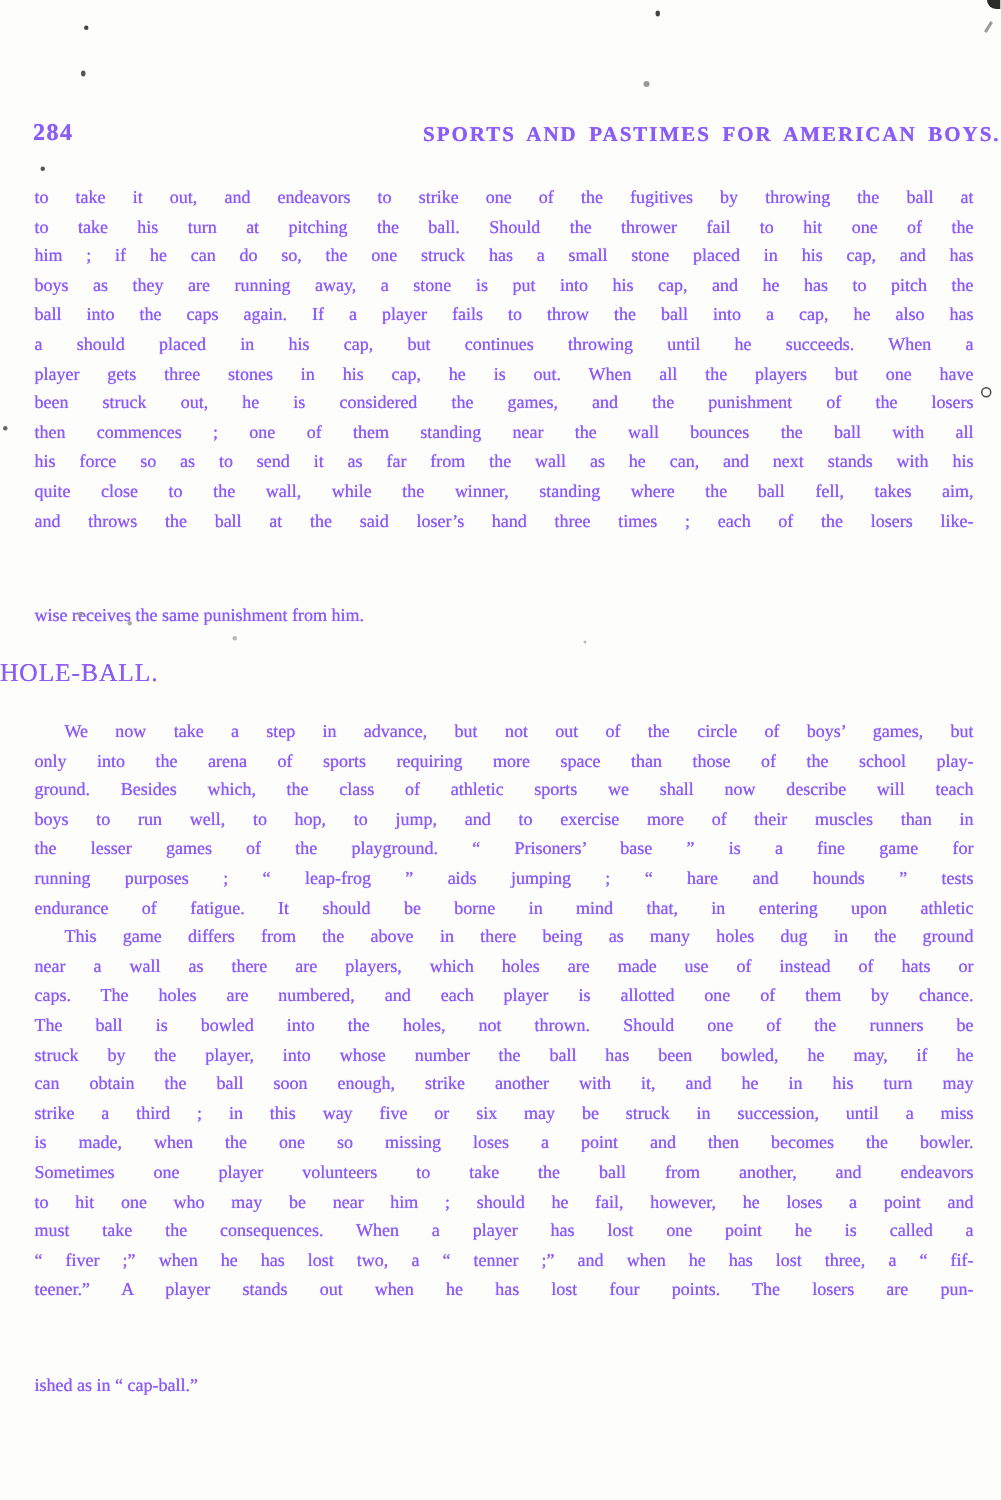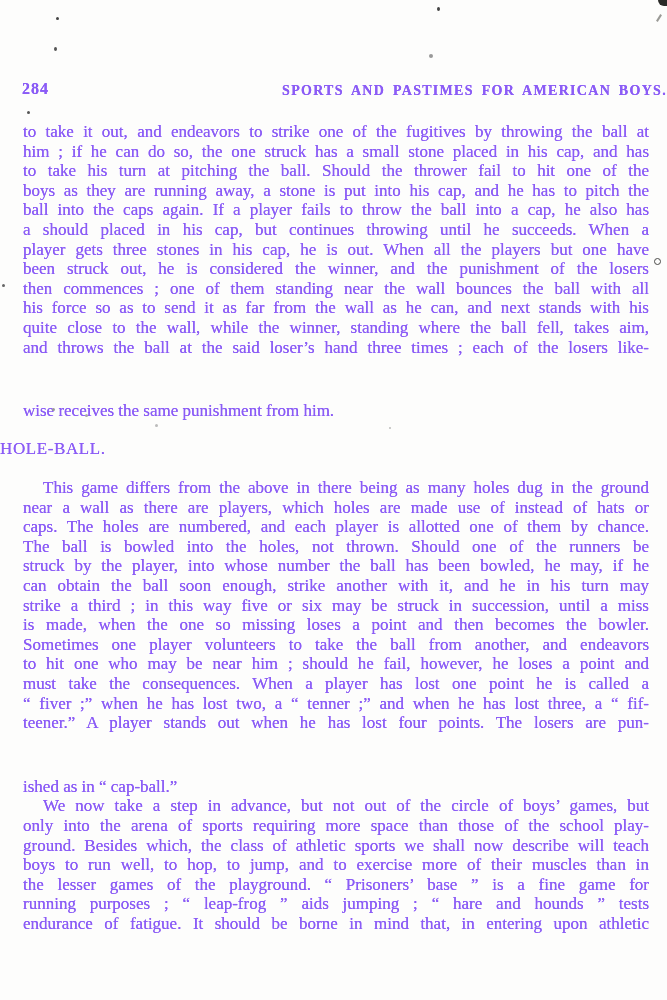--- a/index.html
+++ b/index.html
@@ -24,21 +24,21 @@
   .running-title{
     position:absolute;left:0;top:83px;width:100%;
     text-align:right;
     font-size:14px;font-weight:bold;
     letter-spacing:1.3px;word-spacing:3px;
     text-shadow:0 0 0.5px currentColor;
   }
   
   .textblock{
     position:absolute;left:23px;width:626px;
-    font-size:17px;
+    font-size:12px;
     text-shadow:0 0 0.55px currentColor;
   }
   #para-1{top:122px;}
   #para-23{top:478px;}
   .tline{
     text-align:justify;
     text-align-last:justify;
     line-height:19.6px;
     height:19.6px;
     white-space:nowrap;
@@ -79,61 +79,61 @@
 </head>
 <body>
 
 <div class="page">
 
   <div class="page-number">284</div>
   <div class="running-title">SPORTS AND PASTIMES FOR AMERICAN BOYS.</div>
 
   <div class="textblock" id="para-1">
       <div class="tline">to take it out, and endeavors to strike one of the fugitives by throwing the ball at</div>
+      <div class="tline">to take his turn at pitching the ball.  Should the thrower fail to hit one of the</div>
       <div class="tline">him ; if he can do so, the one struck has a small stone placed in his cap, and has</div>
-      <div class="tline">to take his turn at pitching the ball.  Should the thrower fail to hit one of the</div>
       <div class="tline">boys as they are running away, a stone is put into his cap, and he has to pitch the</div>
       <div class="tline">ball into the caps again.  If a player fails to throw the ball into a cap, he also has</div>
       <div class="tline">a should placed in his cap, but continues throwing until he succeeds.  When a</div>
       <div class="tline">player gets three stones in his cap, he is out.  When all the players but one have</div>
-      <div class="tline">been struck out, he is considered the winner, and the punishment of the losers</div>
+      <div class="tline">been struck out, he is considered the games, and the punishment of the losers</div>
       <div class="tline">then commences ; one of them standing near the wall bounces the ball with all</div>
       <div class="tline">his force so as to send it as far from the wall as he can, and next stands with his</div>
       <div class="tline">quite close to the wall, while the winner, standing where the ball fell, takes aim,</div>
       <div class="tline">and throws the ball at the said loser’s hand three times ; each of the losers like-</div>
       <div class="tline lastline">wise receives the same punishment from him.</div>
     </div>
 
   <div class="section-heading">HOLE-BALL.</div>
 
   <div class="textblock" id="para-23">
+    <div>
+        <div class="tline indent">We now take a step in advance, but not out of the circle of boys’ games, but</div>
+        <div class="tline">only into the arena of sports requiring more space than those of the school play-</div>
+        <div class="tline">ground.  Besides which, the class of athletic sports we shall now describe will teach</div>
+        <div class="tline">boys to run well, to hop, to jump, and to exercise more of their muscles than in</div>
+        <div class="tline">the lesser games of the playground.  “ Prisoners’ base ” is a fine game for</div>
+        <div class="tline">running purposes ;  “ leap-frog ” aids jumping ;  “ hare and hounds ” tests</div>
+        <div class="tline">endurance of fatigue.  It should be borne in mind that, in entering upon athletic</div>
+      </div>
     <div>
         <div class="tline indent">This game differs from the above in there being as many holes dug in the ground</div>
         <div class="tline">near a wall as there are players, which holes are made use of instead of hats or</div>
         <div class="tline">caps.  The holes are numbered, and each player is allotted one of them by chance.</div>
         <div class="tline">The ball is bowled into the holes, not thrown.  Should one of the runners be</div>
         <div class="tline">struck by the player, into whose number the ball has been bowled, he may, if he</div>
         <div class="tline">can obtain the ball soon enough, strike another with it, and he in his turn may</div>
         <div class="tline">strike a third ; in this way five or six may be struck in succession, until a miss</div>
         <div class="tline">is made, when the one so missing loses a point and then becomes the bowler.</div>
         <div class="tline">Sometimes one player volunteers to take the ball from another, and endeavors</div>
         <div class="tline">to hit one who may be near him ; should he fail, however, he loses a point and</div>
         <div class="tline">must take the consequences.  When a player has lost one point he is called a</div>
         <div class="tline">“ fiver ;” when he has lost two, a “ tenner ;” and when he has lost three, a “ fif-</div>
         <div class="tline">teener.”  A player stands out when he has lost four points.  The losers are pun-</div>
         <div class="tline lastline">ished as in “ cap-ball.”</div>
-      </div>
-    <div>
-        <div class="tline indent">We now take a step in advance, but not out of the circle of boys’ games, but</div>
-        <div class="tline">only into the arena of sports requiring more space than those of the school play-</div>
-        <div class="tline">ground.  Besides which, the class of athletic sports we shall now describe will teach</div>
-        <div class="tline">boys to run well, to hop, to jump, and to exercise more of their muscles than in</div>
-        <div class="tline">the lesser games of the playground.  “ Prisoners’ base ” is a fine game for</div>
-        <div class="tline">running purposes ;  “ leap-frog ” aids jumping ;  “ hare and hounds ” tests</div>
-        <div class="tline">endurance of fatigue.  It should be borne in mind that, in entering upon athletic</div>
       </div>
   </div>
 
   <div class="speck sp1"></div>
   <div class="speck sp2"></div>
   <div class="speck sp3"></div>
   <div class="speck sp4"></div>
   <div class="speck sp5"></div>
   <div class="speck sp6"></div>
   <div class="speck sp7"></div>

